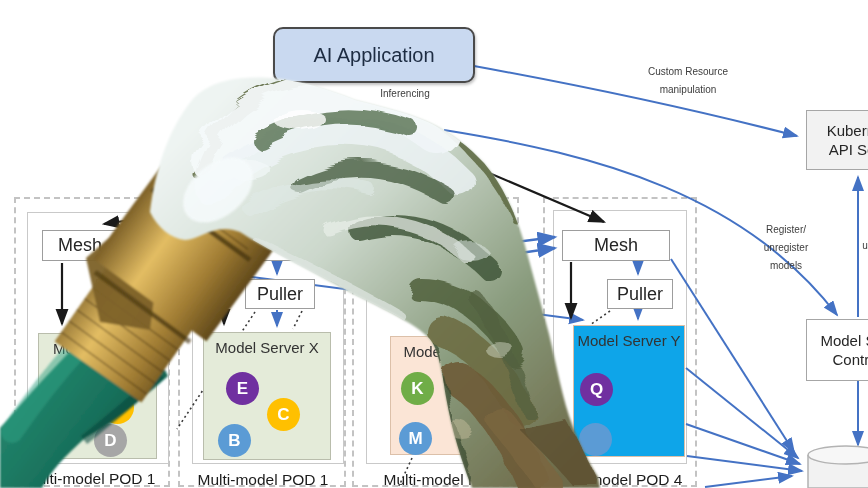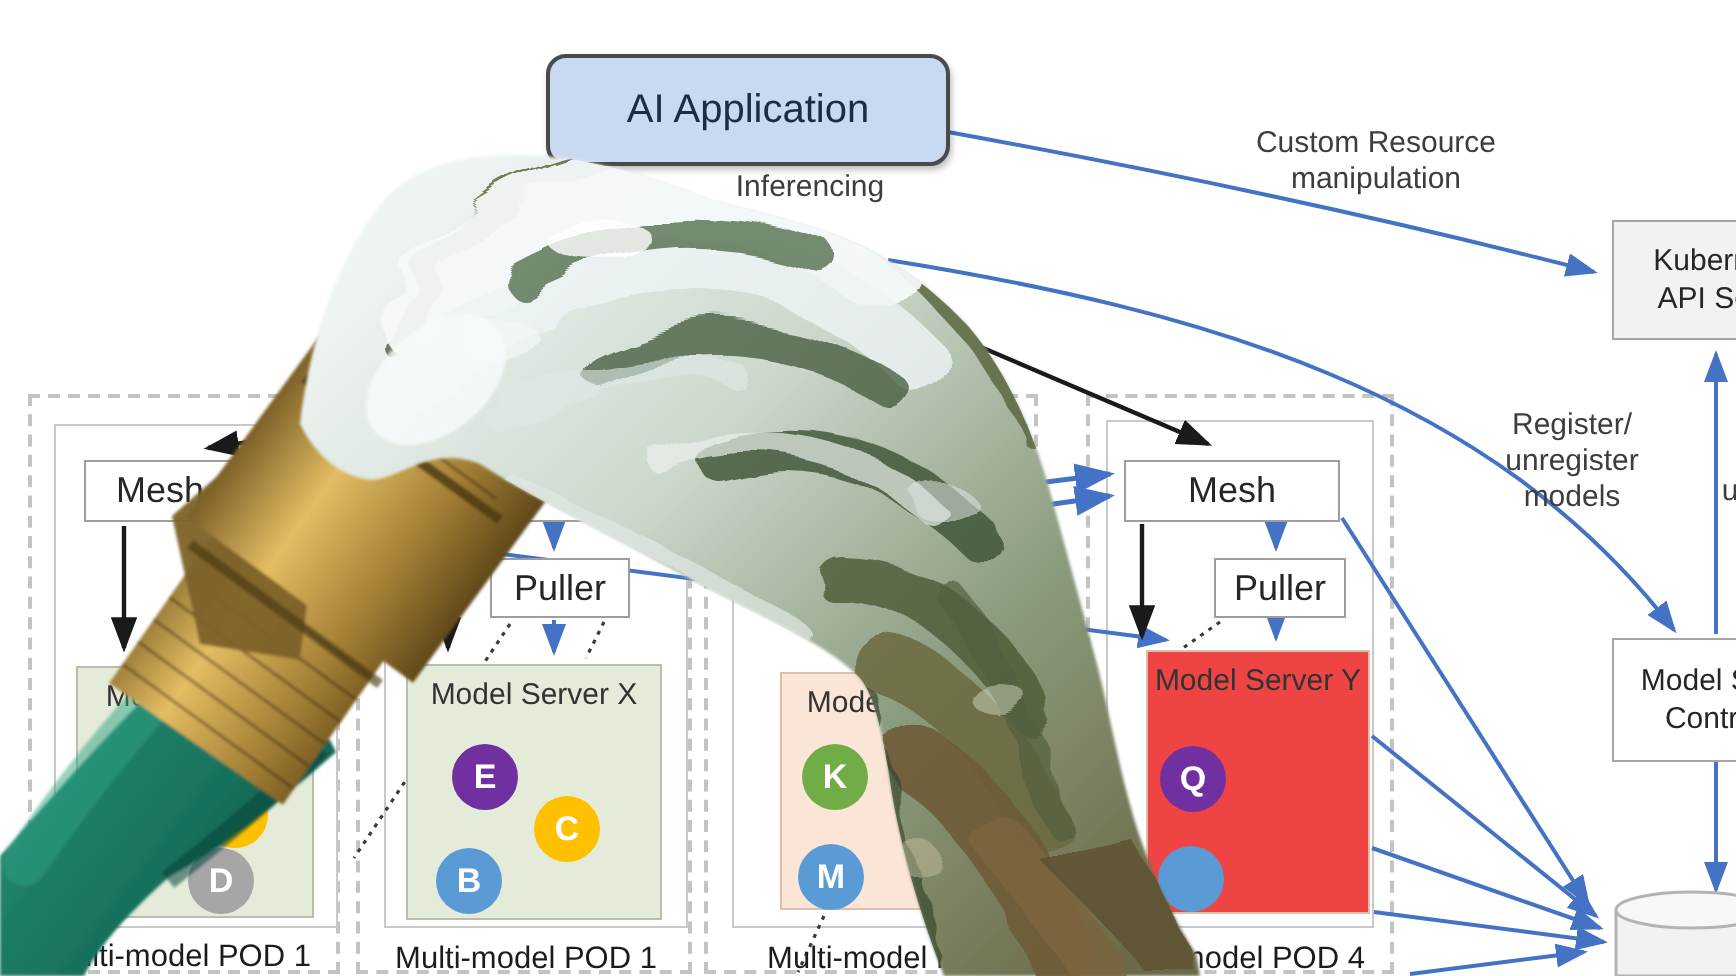--- a/index.html
+++ b/index.html
@@ -13,21 +13,21 @@
   
   .nbox{background:#fff;border:1.5px solid #9d9d9d;display:flex;align-items:center;
         justify-content:center;font-size:18px;color:#262626;box-sizing:border-box;}
   
   .server{border:1.5px solid #b9bdac;box-sizing:border-box;text-align:center;
           font-size:15px;color:#333;padding-top:6px;}
   
   .circ{width:33px;height:33px;border-radius:50%;color:#fff;font-weight:bold;
         font-size:17px;display:flex;align-items:center;justify-content:center;}
   .podlabel{font-size:15.5px;color:#1c1c1c;text-align:center;}
-  .freelabel{font-size:15px;color:#3d3d3d;text-align:center;white-space:pre-line;line-height:18px;}
+  .freelabel{font-size:10px;color:#3d3d3d;text-align:center;white-space:pre-line;line-height:18px;}
   .bigbox{border:1.5px solid #a6a6a6;display:flex;align-items:center;justify-content:center;
           text-align:center;font-size:15px;color:#262626;white-space:pre-line;line-height:19px;
           box-sizing:border-box;}
   #ai-box{border:2px solid #4a4a4a;border-radius:10px;display:flex;align-items:center;
           justify-content:center;font-size:20px;color:#1d2c42;box-shadow:1px 2px 3px rgba(0,0,0,.25);}
   .noptr{pointer-events:none;}
 </style>
 </head>
 <body>
 
@@ -99,21 +99,21 @@
   </div>
 
   <div class="abs freelabel" style="left:598px;top:63px;width:180px;">Custom Resource
 manipulation</div>
 
   <div class="abs bigbox" style="left:806px;top:110px;width:118px;height:60px;background:#f2f2f2;">
     <span>Kubernetes
 API Server</span>
   </div>
 
-  <div class="abs freelabel" style="left:722px;top:204px;width:128px;text-align:center;">Register/
+  <div class="abs freelabel" style="left:722px;top:221px;width:128px;text-align:center;">Register/
 unregister
 models</div>
 
   <div class="abs freelabel" style="left:855px;top:237px;width:20px;">u</div>
 
   <div class="abs bigbox" style="left:806px;top:319px;width:118px;height:62px;background:#fff;">
     <span>Model Server
 Controller</span>
   </div>
 
@@ -170,21 +170,21 @@
       <span>M</span>
     </div>
   <div class="abs podlabel" style="left:368px;top:471px;width:162px;">Multi-model POD 3</div>
 
   <div class="abs nbox" style="left:562px;top:230px;width:108px;height:31px;">
       <span>Mesh</span>
     </div>
   <div class="abs nbox" style="left:607px;top:279px;width:66px;height:30px;">
       <span>Puller</span>
     </div>
-  <div class="abs server" style="left: 573px; top: 325px; width: 112px; height: 132px; border-color: rgb(220, 192, 169); background: #ef4444;">
+  <div class="abs server" style="left: 573px; top: 325px; width: 112px; height: 132px; border-color: rgb(220, 192, 169); background: #0ea5e9;">
     <span>Model Server Y</span>
   </div>
   <div class="abs circ" style="left: 580px; top: 373px; background: rgb(112, 48, 160);">
       <span>Q</span>
     </div>
   <div class="abs circ" style="left: 579px; top: 423px; background: rgb(91, 155, 213);">
       <span></span>
     </div>
   <div class="abs podlabel" style="left:535px;top:471px;width:164px;">Multi-model POD 4</div>
 

